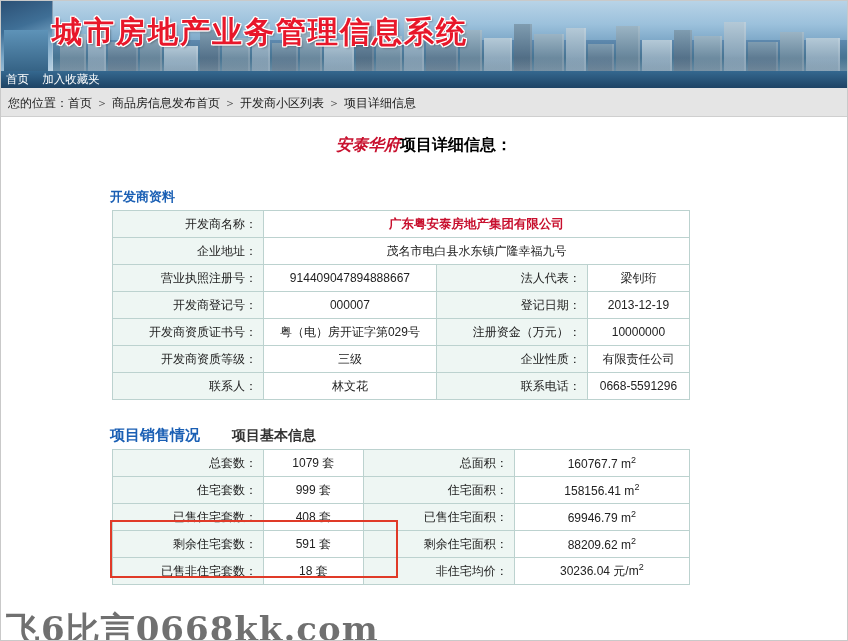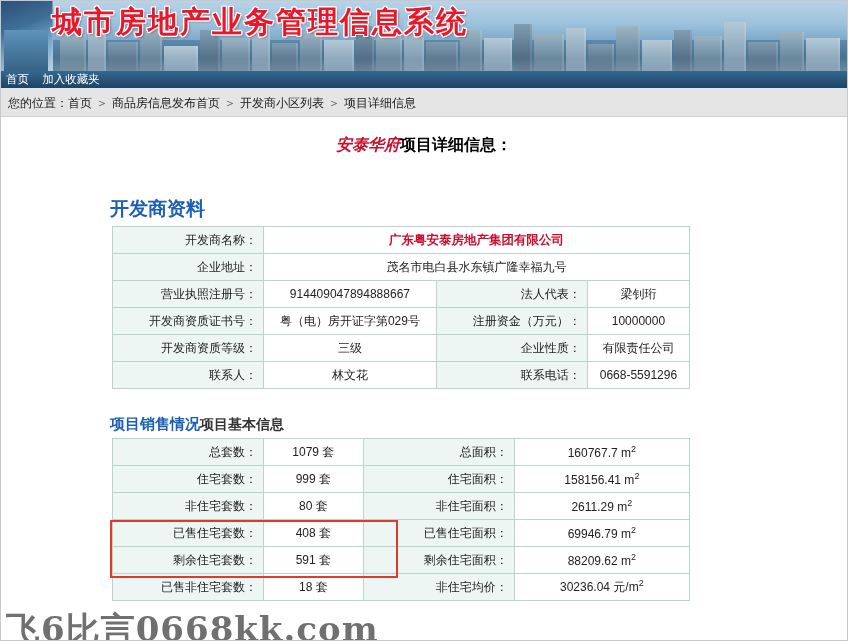--- a/index.html
+++ b/index.html
@@ -33,21 +33,21 @@
   .left-photo{
     position:absolute;left:0;top:0;width:52px;height:78px;
     background:linear-gradient(160deg,#2b4f74 0%,#3f6f96 35%,#79a6c6 60%,#c8dcea 100%);
     border-right:1px solid rgba(255,255,255,.4);
   }
   .left-photo:after{
     content:"";position:absolute;left:4px;top:30px;width:44px;height:48px;
     background:linear-gradient(180deg,#5e93b8 0%,#2f5b7d 100%);
   }
   .title-cn{
-    position:absolute;left:52px;top:2px;
+    position:absolute;left:52px;top:12px;
     font-family:Liberation Sans, sans-serif;
     font-size:30px;font-weight:bold;color:#e8172a;
     letter-spacing:2px;
     text-shadow:
       1px 0 0 #fff,-1px 0 0 #fff,0 1px 0 #fff,0 -1px 0 #fff,
       1px 1px 0 #fff,-1px -1px 0 #fff,1px -1px 0 #fff,-1px 1px 0 #fff,
       2px 2px 2px rgba(0,0,0,.25);
     white-space:nowrap;
   }
   .navbar{
@@ -77,25 +77,25 @@
 
   
   .content{position:relative;width:848px;height:524px;background:#fff;}
 
   .page-title{
     text-align:center;margin-top:18px;font-size:16px;font-weight:bold;color:#000;
   }
   .page-title .hl{color:#c8102e;font-style:italic;}
 
   .sec-head{
-    margin:40px 0 4px 110px;
-    font-size:19px;font-weight:bold;color:#1a5fb4;
+    margin:32px 0 4px 110px;
+    font-size:13px;font-weight:bold;color:#1a5fb4;
   }
   .sec-head2-wrap{
-    margin:26px 0 4px 110px;display:flex;align-items:baseline;
+    margin:26px 0 4px 110px;display:flex;align-items:baseline;gap:32px;
   }
   .sec-head2{font-size:15px;font-weight:bold;color:#1a5fb4;}
   .sec-head3{font-size:14px;font-weight:bold;color:#333;}
 
   table.grid{
     border-collapse:collapse;margin-left:112px;width:578px;
     background:#fff;
     padding-left:32px;
   }
   table.grid td{
@@ -198,20 +198,26 @@
         <td class="lbl">企业地址：</td>
         <td class="val" colspan="3">茂名市电白县水东镇广隆幸福九号</td>
       </tr>
       <tr>
         <td class="lbl">营业执照注册号：</td>
         <td class="val">914409047894888667</td>
         <td class="lbl">法人代表：</td>
         <td class="val">梁钊珩</td>
       </tr>
       <tr>
+        <td class="lbl">开发商登记号：</td>
+        <td class="val">000007</td>
+        <td class="lbl">登记日期：</td>
+        <td class="val">2013-12-19</td>
+      </tr>
+      <tr>
         <td class="lbl">开发商资质证书号：</td>
         <td class="val">粤（电）房开证字第029号</td>
         <td class="lbl">注册资金（万元）：</td>
         <td class="val">10000000</td>
       </tr>
       <tr>
         <td class="lbl">开发商资质等级：</td>
         <td class="val">三级</td>
         <td class="lbl">企业性质：</td>
         <td class="val">有限责任公司</td>
@@ -238,26 +244,20 @@
         <td class="lbl">总面积：</td>
         <td class="val"><span>160767.7 m</span><sup>2</sup></td>
       </tr>
       <tr>
         <td class="lbl">住宅套数：</td>
         <td class="val">999 套</td>
         <td class="lbl">住宅面积：</td>
         <td class="val"><span>158156.41 m</span><sup>2</sup></td>
       </tr>
       <tr>
-        <td class="lbl">非住宅套数：</td>
-        <td class="val">80 套</td>
-        <td class="lbl">非住宅面积：</td>
-        <td class="val"><span>2611.29 m</span><sup>2</sup></td>
-      </tr>
-      <tr>
         <td class="lbl">已售住宅套数：</td>
         <td class="val">408 套</td>
         <td class="lbl">已售住宅面积：</td>
         <td class="val"><span>69946.79 m</span><sup>2</sup></td>
       </tr>
       <tr>
         <td class="lbl">剩余住宅套数：</td>
         <td class="val">591 套</td>
         <td class="lbl">剩余住宅面积：</td>
         <td class="val"><span>88209.62 m</span><sup>2</sup></td>

